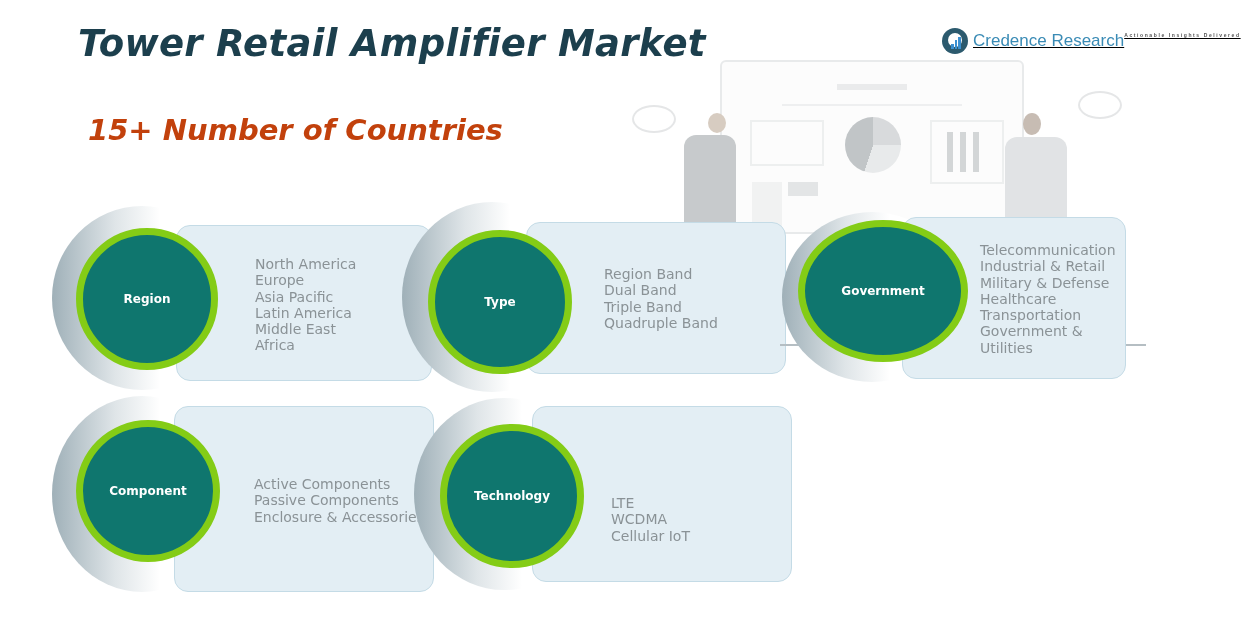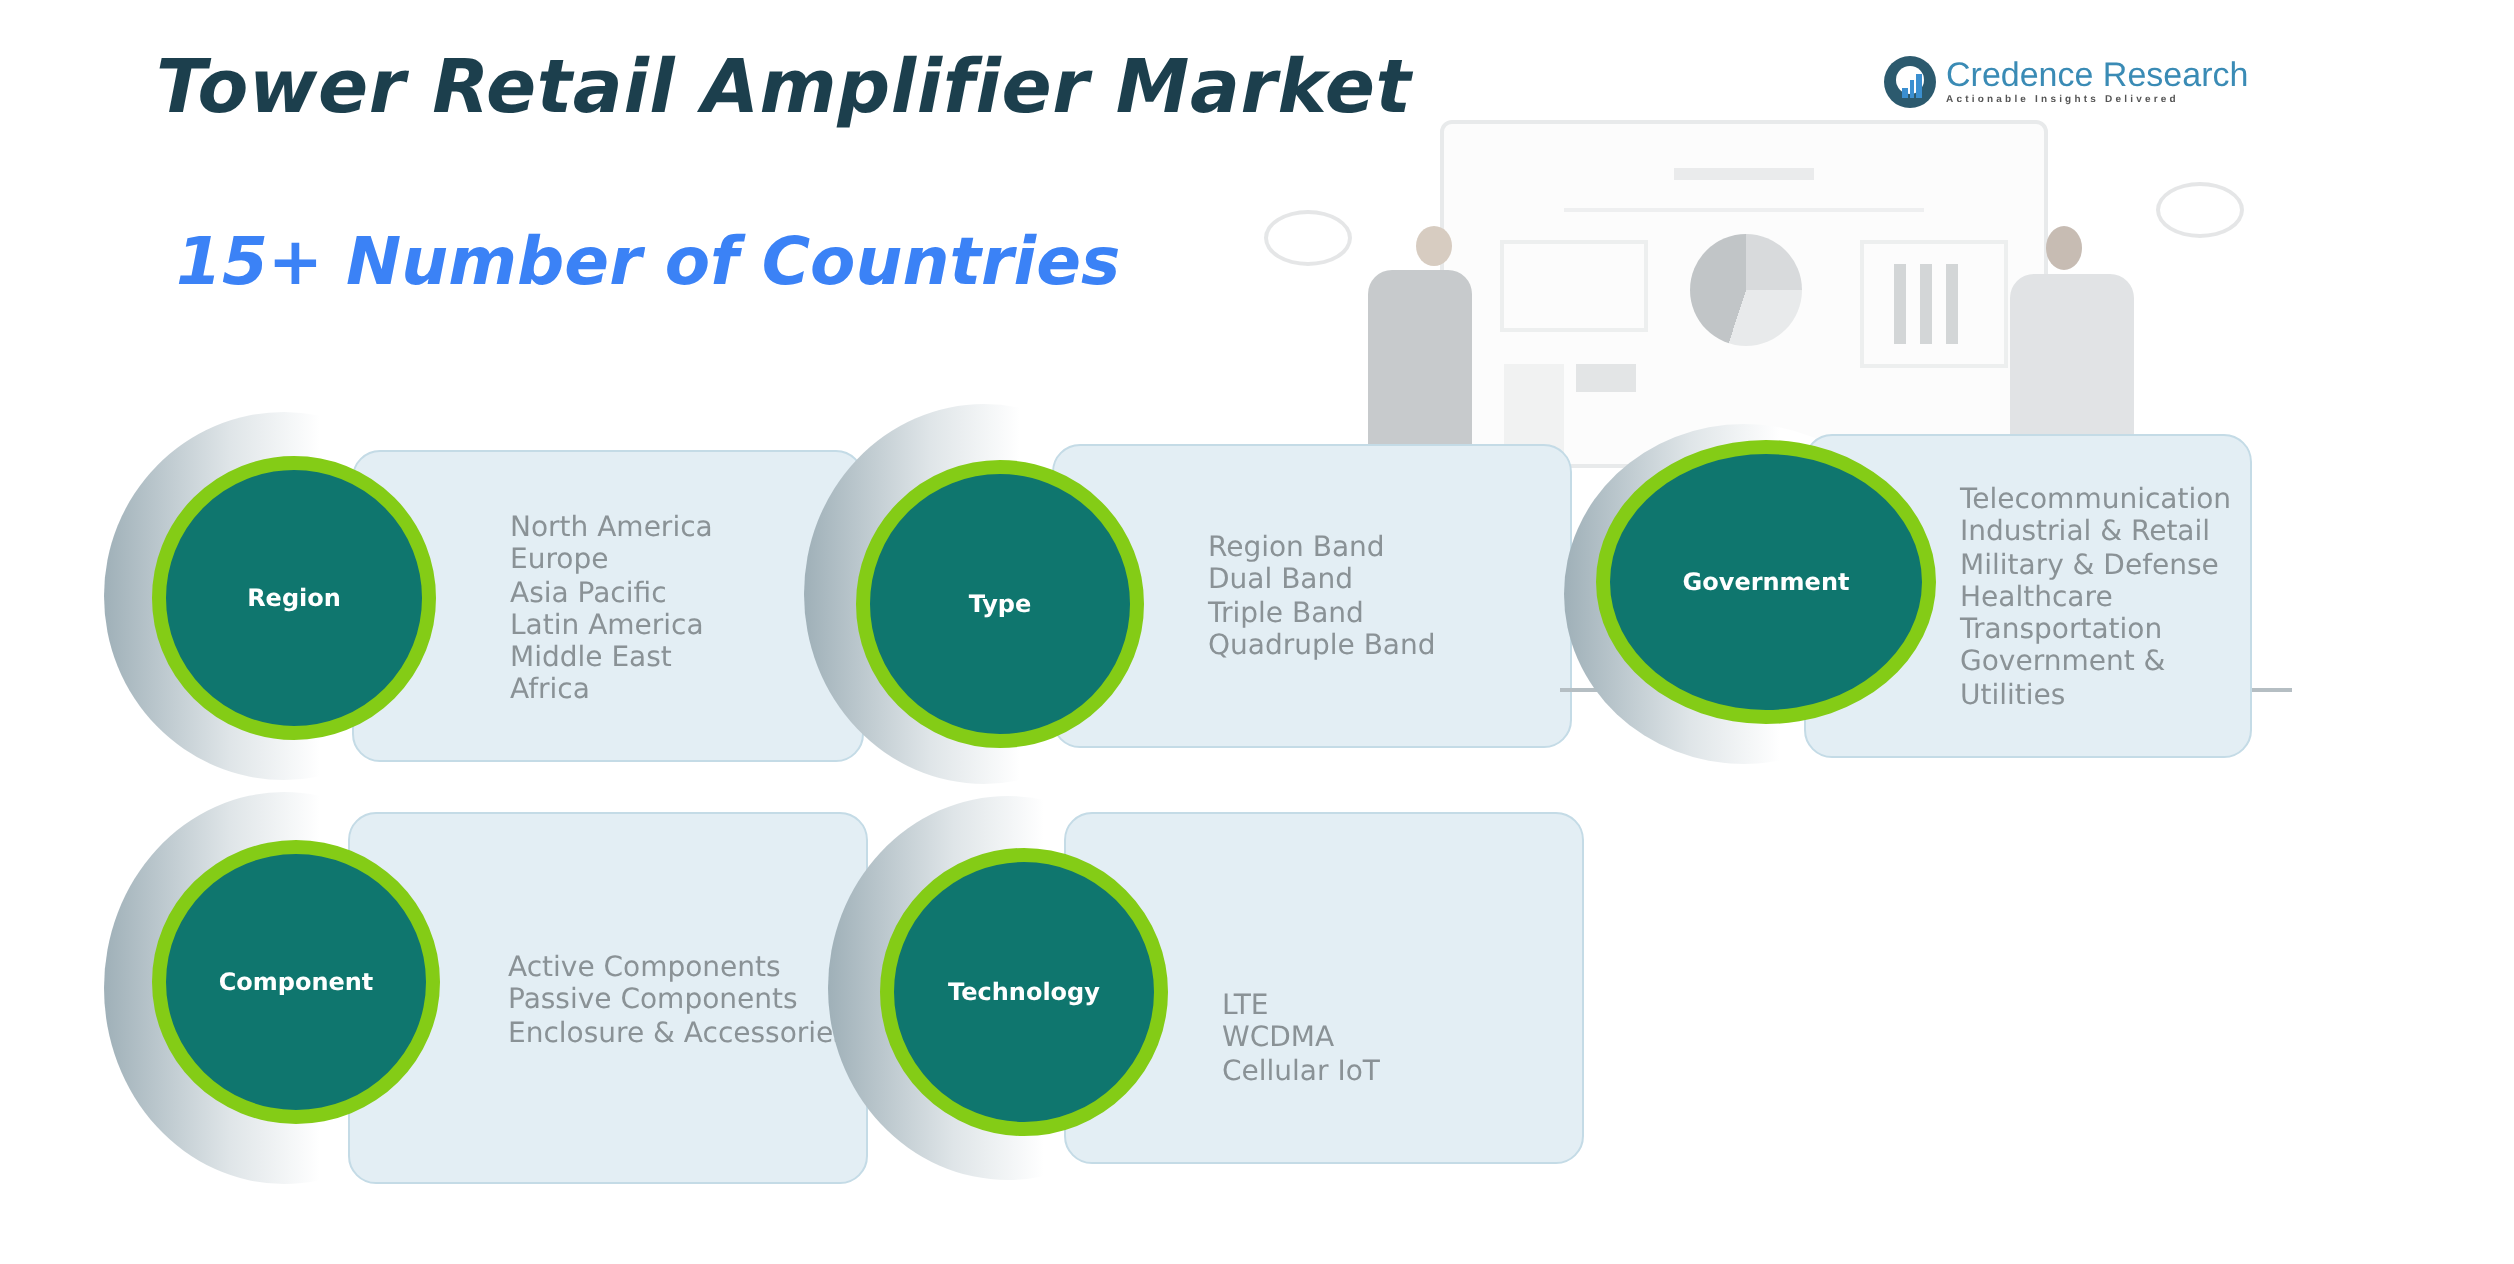--- a/index.html
+++ b/index.html
@@ -1,24 +1,24 @@
 <!DOCTYPE html>
 <html><head>
 <meta charset="utf-8">
 <style>
   html,body{margin:0;padding:0;}
   body{width:1257px;height:632px;background:#ffffff;position:relative;overflow:hidden;font-family:"Liberation Sans",sans-serif;}
   .title{position:absolute;left:78px;top:22px;font-size:37px;font-weight:bold;font-style:italic;color:#1c3f4d;letter-spacing:0.3px;font-family:"DejaVu Sans",sans-serif;}
-  .subtitle{position:absolute;left:88px;top:112px;font-size:33px;font-weight:bold;font-style:italic;color:#3b82f6;line-height:37px;font-family:"DejaVu Sans",sans-serif;}
+  .subtitle{position:absolute;left:88px;top:112px;font-size:29px;font-weight:bold;font-style:italic;color:#c2410c;line-height:37px;font-family:"DejaVu Sans",sans-serif;}
   .logo{position:absolute;left:942px;top:28px;display:flex;align-items:center;}
   .logo-mark{width:26px;height:26px;border-radius:50%;background:#2c5a6e;position:relative;margin-right:5px;}
   .logo-mark:after{content:"";position:absolute;left:6px;top:5px;width:14px;height:14px;border-radius:50%;background:#fff;}
   .logo-bars{position:absolute;left:9px;top:9px;width:10px;height:12px;z-index:2;display:flex;align-items:flex-end;gap:1px;}
   .logo-bars i{display:block;width:3px;background:#3b8fd0;}
-  .logo-text{display:flex;flex-direction:column;}
+  .logo-text{display:flex;text-decoration:underline;}
   .logo-name{font-size:17px;color:#3a8bb5;line-height:18px;}
   .logo-tag{font-size:5px;color:#555;letter-spacing:1.6px;font-weight:bold;}
   
   .illus{position:absolute;left:620px;top:55px;width:540px;height:170px;opacity:0.55;}
   .board{position:absolute;left:100px;top:5px;width:300px;height:170px;border:2px solid #d6d9db;border-radius:6px;background:#fbfbfb;}
   .pie{position:absolute;left:225px;top:62px;width:56px;height:56px;border-radius:50%;background:conic-gradient(#b9bdc0 0 25%,#d7dadb 25% 55%,#8f969a 55% 100%);}
   .bub{position:absolute;width:40px;height:24px;border:2px solid #d0d3d5;border-radius:50%;}
   .person{position:absolute;background:#9aa0a3;border-radius:12px 12px 2px 2px;}
   .head{position:absolute;border-radius:50%;background:#b8a48f;}
   

